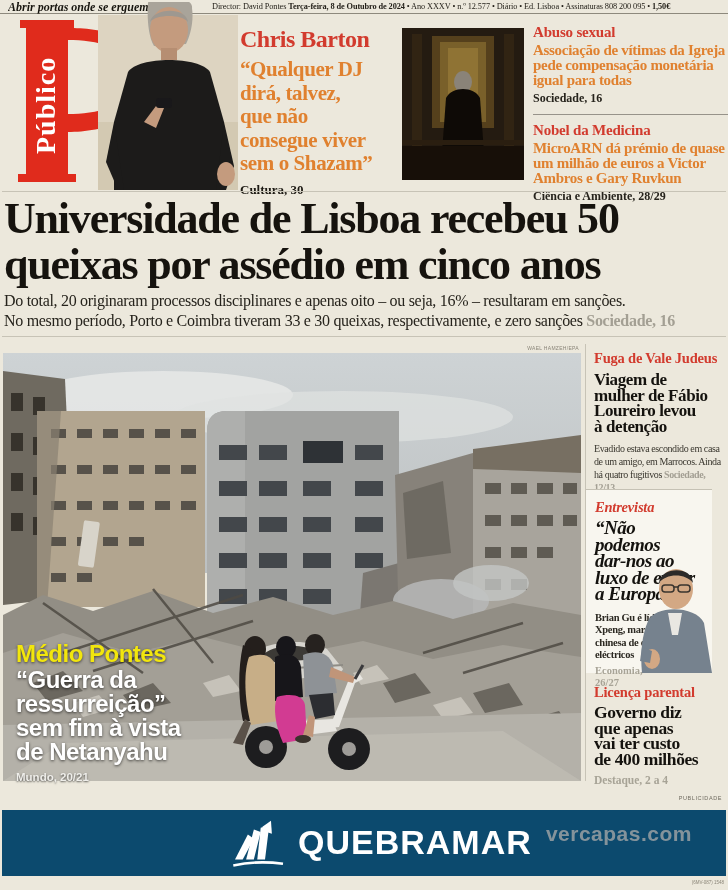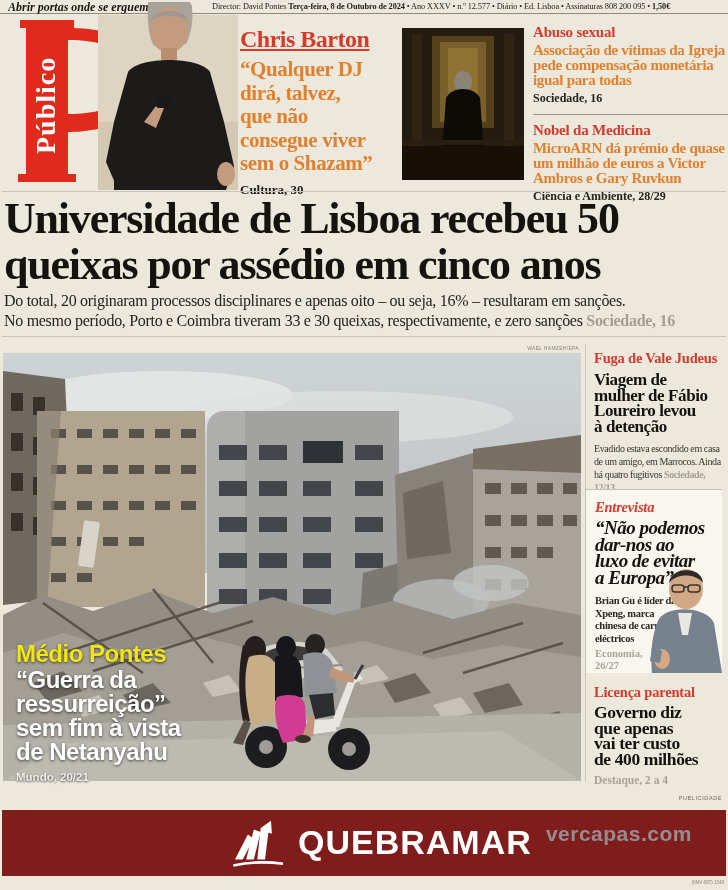--- a/index.html
+++ b/index.html
@@ -9,21 +9,21 @@
   
   #topbar-rule{top:13px;left:0;width:728px;height:1px;background:#5b564a;opacity:.65;}
   #tagline{top:0px;left:8px;width:200px;font:bold italic 12px "Liberation Serif",serif;color:#17150f;white-space:nowrap;overflow:hidden;}
   #topmeta{top:2px;left:212px;width:514px;font:8.3px "Liberation Serif",serif;color:#24211a;white-space:nowrap;letter-spacing:-0.1px;}
   #topmeta b{font-weight:bold;}
   
   #logo{top:16px;left:6px;width:150px;height:172px;}
   #logo-vertical{top:30px;left:27px;width:38px;height:150px;writing-mode:vertical-rl;transform:rotate(180deg);font:bold 28px "Liberation Serif",serif;color:#fff;letter-spacing:1px;text-align:center;line-height:38px;}
   #chris-photo{top:2px;left:98px;width:140px;height:188px;}
   #chris-text{top:26px;left:240px;width:168px;}
-  .feat-name{font:bold 24px "Liberation Serif",serif;color:#d23b2e;letter-spacing:-0.5px;margin-bottom:5px;text-decoration:underline;}
+  .feat-name{font:bold 24px "Liberation Serif",serif;color:#d23b2e;letter-spacing:-0.5px;margin-bottom:5px;}
   .feat-quote{font:bold 21px "Liberation Serif",serif;color:#e0812f;line-height:23.5px;letter-spacing:-0.4px;}
   .feat-ref{font:bold 13px "Liberation Serif",serif;color:#1d1a14;margin-top:6px;}
   #church-photo{top:28px;left:402px;width:122px;height:152px;}
   #briefs{top:24px;left:533px;width:195px;}
   .brief-kicker{font:bold 15px "Liberation Serif",serif;color:#d23b2e;letter-spacing:-0.2px;}
   .brief-title{font:bold 15px "Liberation Serif",serif;color:#e0812f;line-height:15px;letter-spacing:-0.3px;margin-top:2px;}
   .brief-ref{font:bold 12px "Liberation Serif",serif;color:#26231c;margin-top:3px;}
   .brief-divider{border:none;border-top:1px solid #97938a;margin:8px 0 7px 0;}
   .hrule{left:2px;width:724px;height:1px;background:#c7c3b6;}
   
@@ -39,31 +39,31 @@
   .ovl-line{font:bold 24px "Liberation Sans",sans-serif;color:#fff;line-height:24px;letter-spacing:-0.5px;text-shadow:0 1px 3px rgba(0,0,0,.65);}
   .ovl-ref{font:bold 11.5px "Liberation Sans",sans-serif;color:#efeeea;margin-top:7px;text-shadow:0 1px 2px rgba(0,0,0,.6);}
   #vert-rule{top:344px;left:585px;width:1px;height:437px;background:#c7c3b6;}
   
   .col-kicker{font:bold 14.5px "Liberation Serif",serif;color:#d23b2e;letter-spacing:-0.2px;}
   .col-kicker.it{font-style:italic;}
   #fuga{top:350px;left:594px;width:134px;}
   .fuga-title{font:bold 17px "Liberation Serif",serif;color:#14120e;line-height:15.5px;letter-spacing:-0.4px;margin-top:5px;}
   .col-body{font:10px "Liberation Serif",serif;color:#3a372f;line-height:13px;letter-spacing:-0.4px;margin-top:8px;}
   .col-body .ref-gray{font-size:10px;}
-  #entrevista{top:489px;left:586px;width:136px;height:184px;background:#f8f6ef;border-top:1px solid #c5c1b4;box-sizing:border-box;padding:9px 16px 0 9px;}
+  #entrevista{top:489px;left:586px;width:126px;height:184px;background:#f8f6ef;border-top:1px solid #c5c1b4;box-sizing:border-box;padding:9px 16px 0 9px;}
   .ent-title{font:bold italic 19px "Liberation Serif",serif;color:#14120e;line-height:16.5px;letter-spacing:-0.5px;margin-top:4px;}
   .ent-body{font:bold 10.5px "Liberation Serif",serif;color:#2c2922;line-height:12.5px;letter-spacing:-0.3px;margin-top:9px;width:82px;}
   .ent-ref{font:bold 10.5px "Liberation Serif",serif;color:#a7a396;line-height:12px;margin-top:3px;width:60px;}
   #brian-photo{right:0;bottom:0;width:74px;height:122px;}
   #licenca{top:684px;left:594px;width:134px;}
   .lic-title{font:bold 17.5px "Liberation Serif",serif;color:#14120e;line-height:15.5px;letter-spacing:-0.4px;margin-top:4px;}
   .lic-ref{font:bold 11.5px "Liberation Serif",serif;color:#a7a396;margin-top:7px;}
   #pub-label{top:795px;right:6px;font:5.5px "Liberation Sans",sans-serif;color:#6f6b60;letter-spacing:.6px;}
   
-  #ad{top:810px;left:2px;width:724px;height:66px;background:#7f1d1d;}
+  #ad{top:810px;left:2px;width:724px;height:66px;background:#0c4a6e;}
   #ad-sail{left:228px;top:10px;width:58px;height:48px;}
   #ad-brand{left:296px;top:13px;font:bold 34px "Liberation Sans",sans-serif;color:#fff;letter-spacing:1px;}
   #ad-watermark{right:34px;top:12px;font:bold 21px "Liberation Sans",sans-serif;color:#9aa0a3;opacity:.85;letter-spacing:.5px;}
   #ad-url{right:9px;top:39px;font:bold 11px "Liberation Sans",sans-serif;color:#fff;letter-spacing:.5px;margin-top:44px;}
   #print-code{top:880px;right:4px;font:4.5px "Liberation Sans",sans-serif;color:#8b8578;}
 </style>
 </head>
 <body>
 
 <div id="page">

